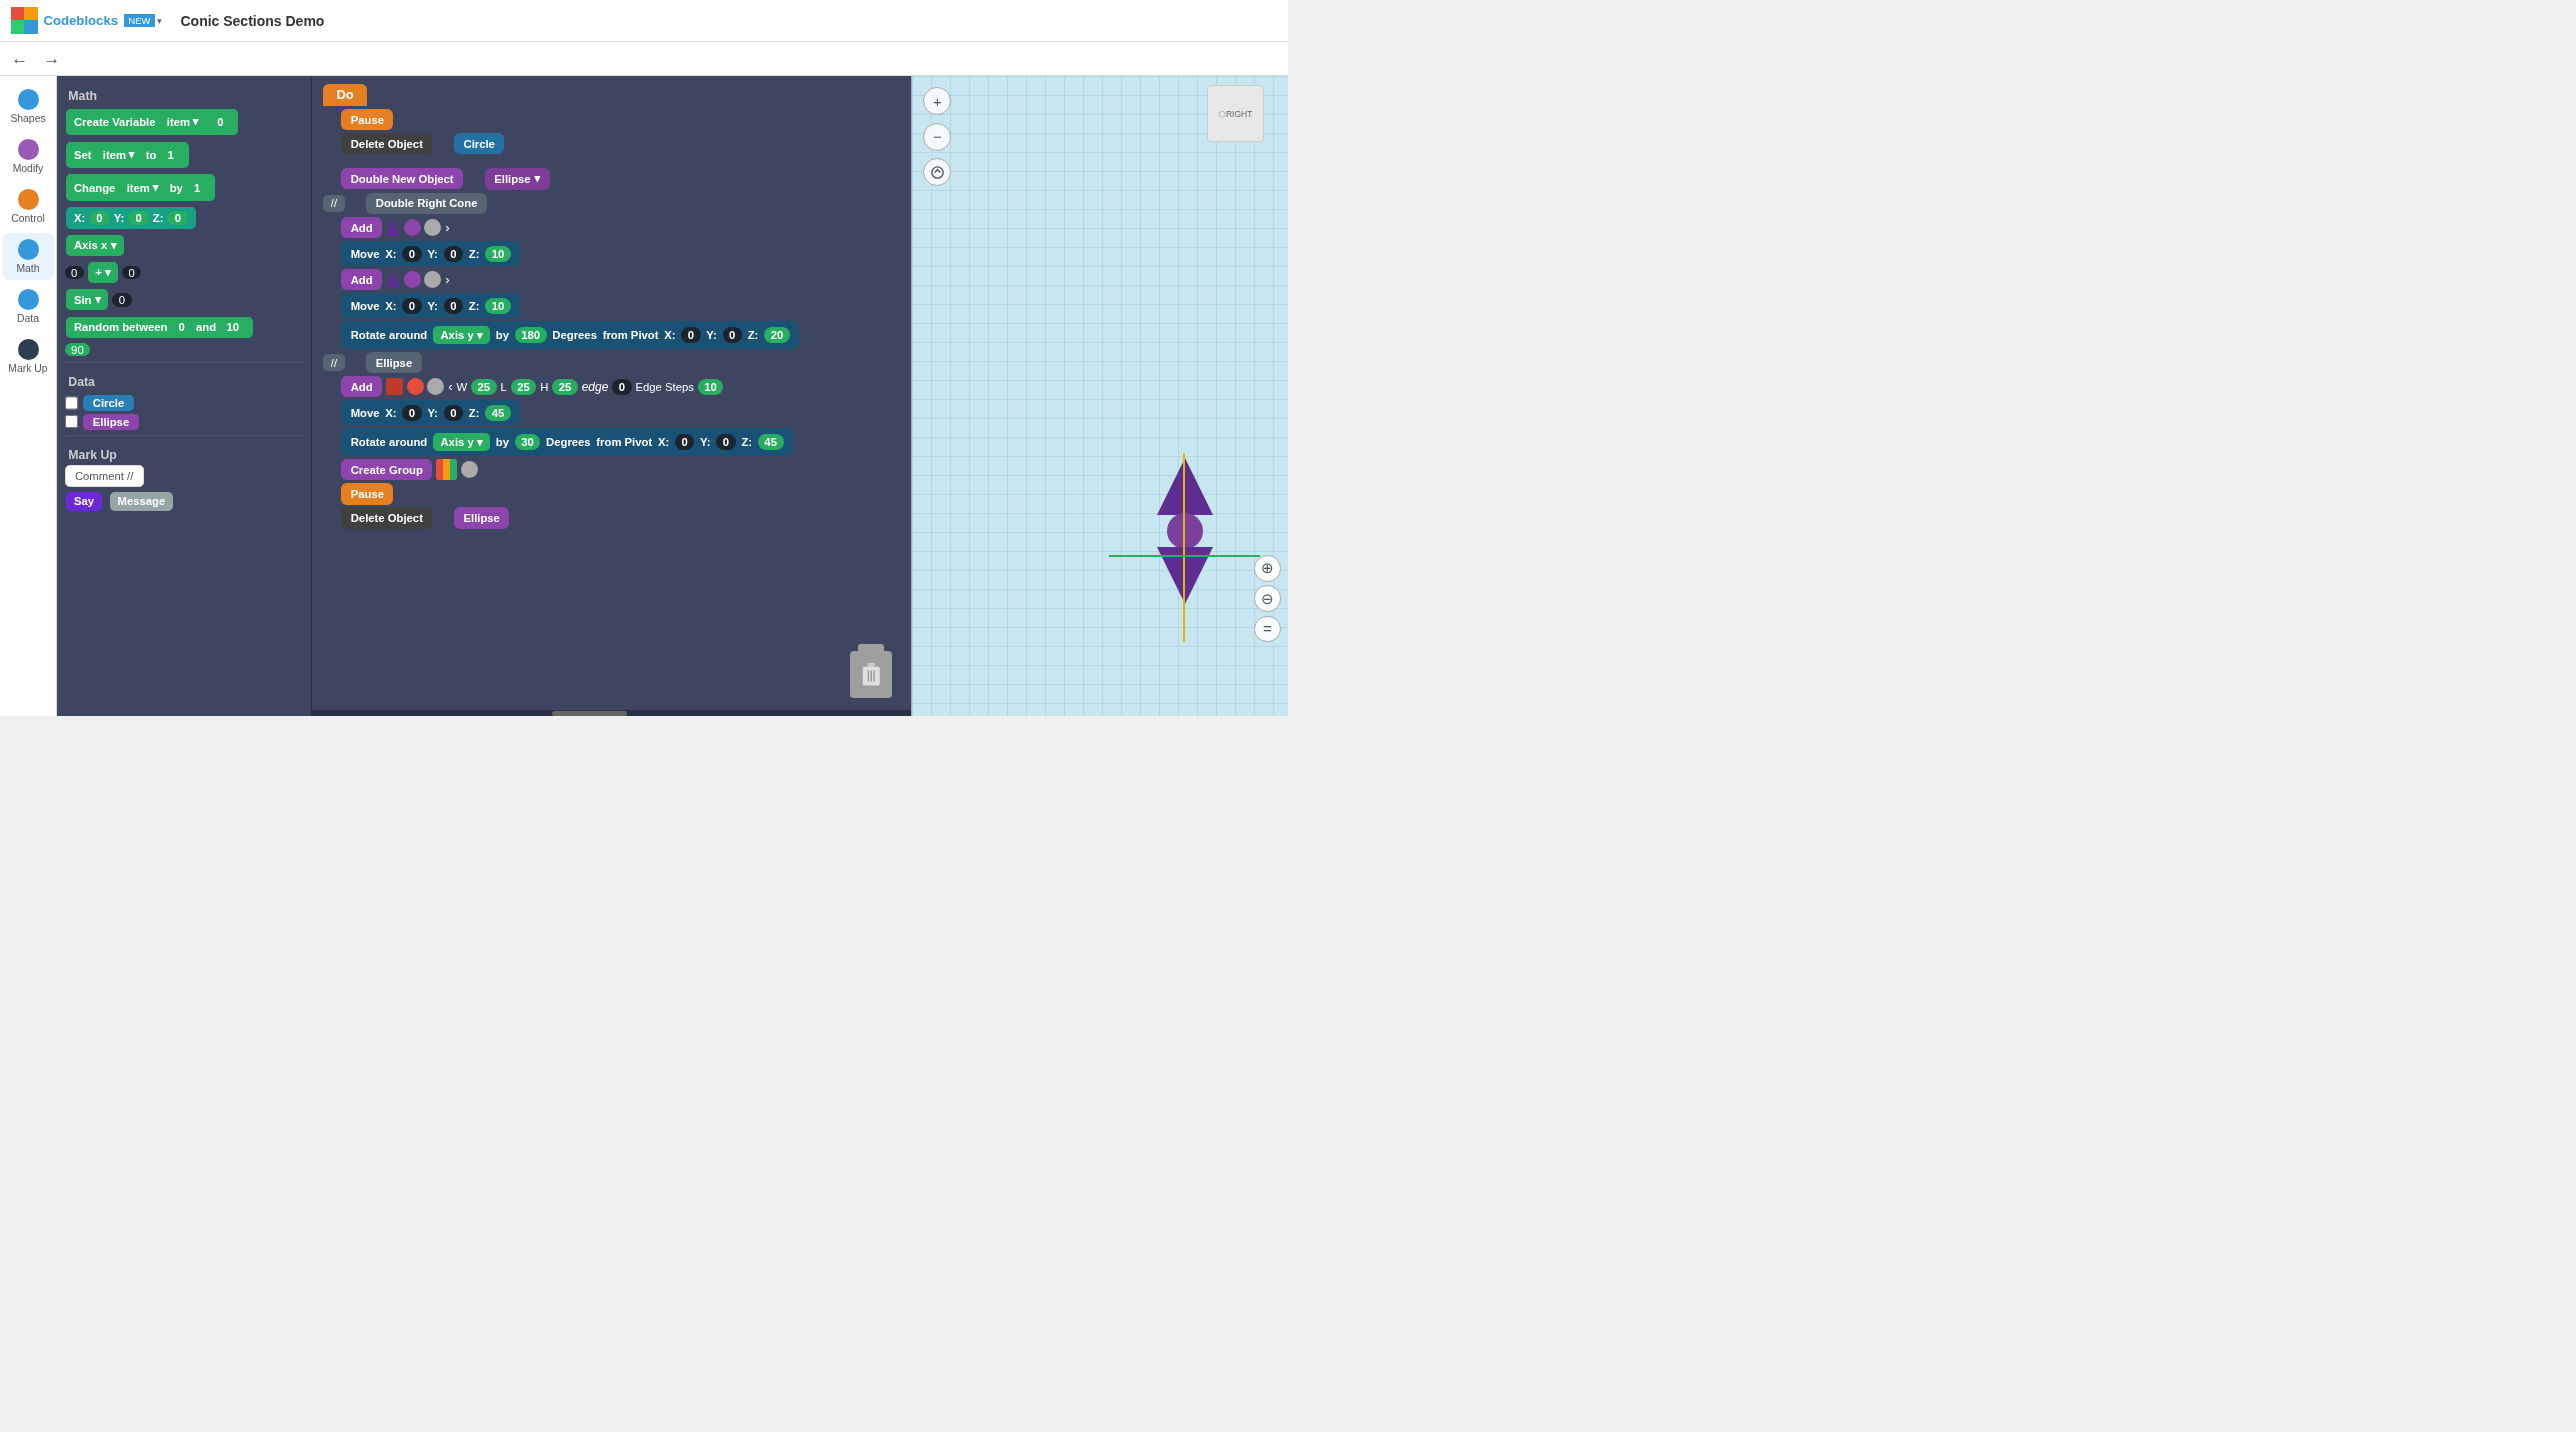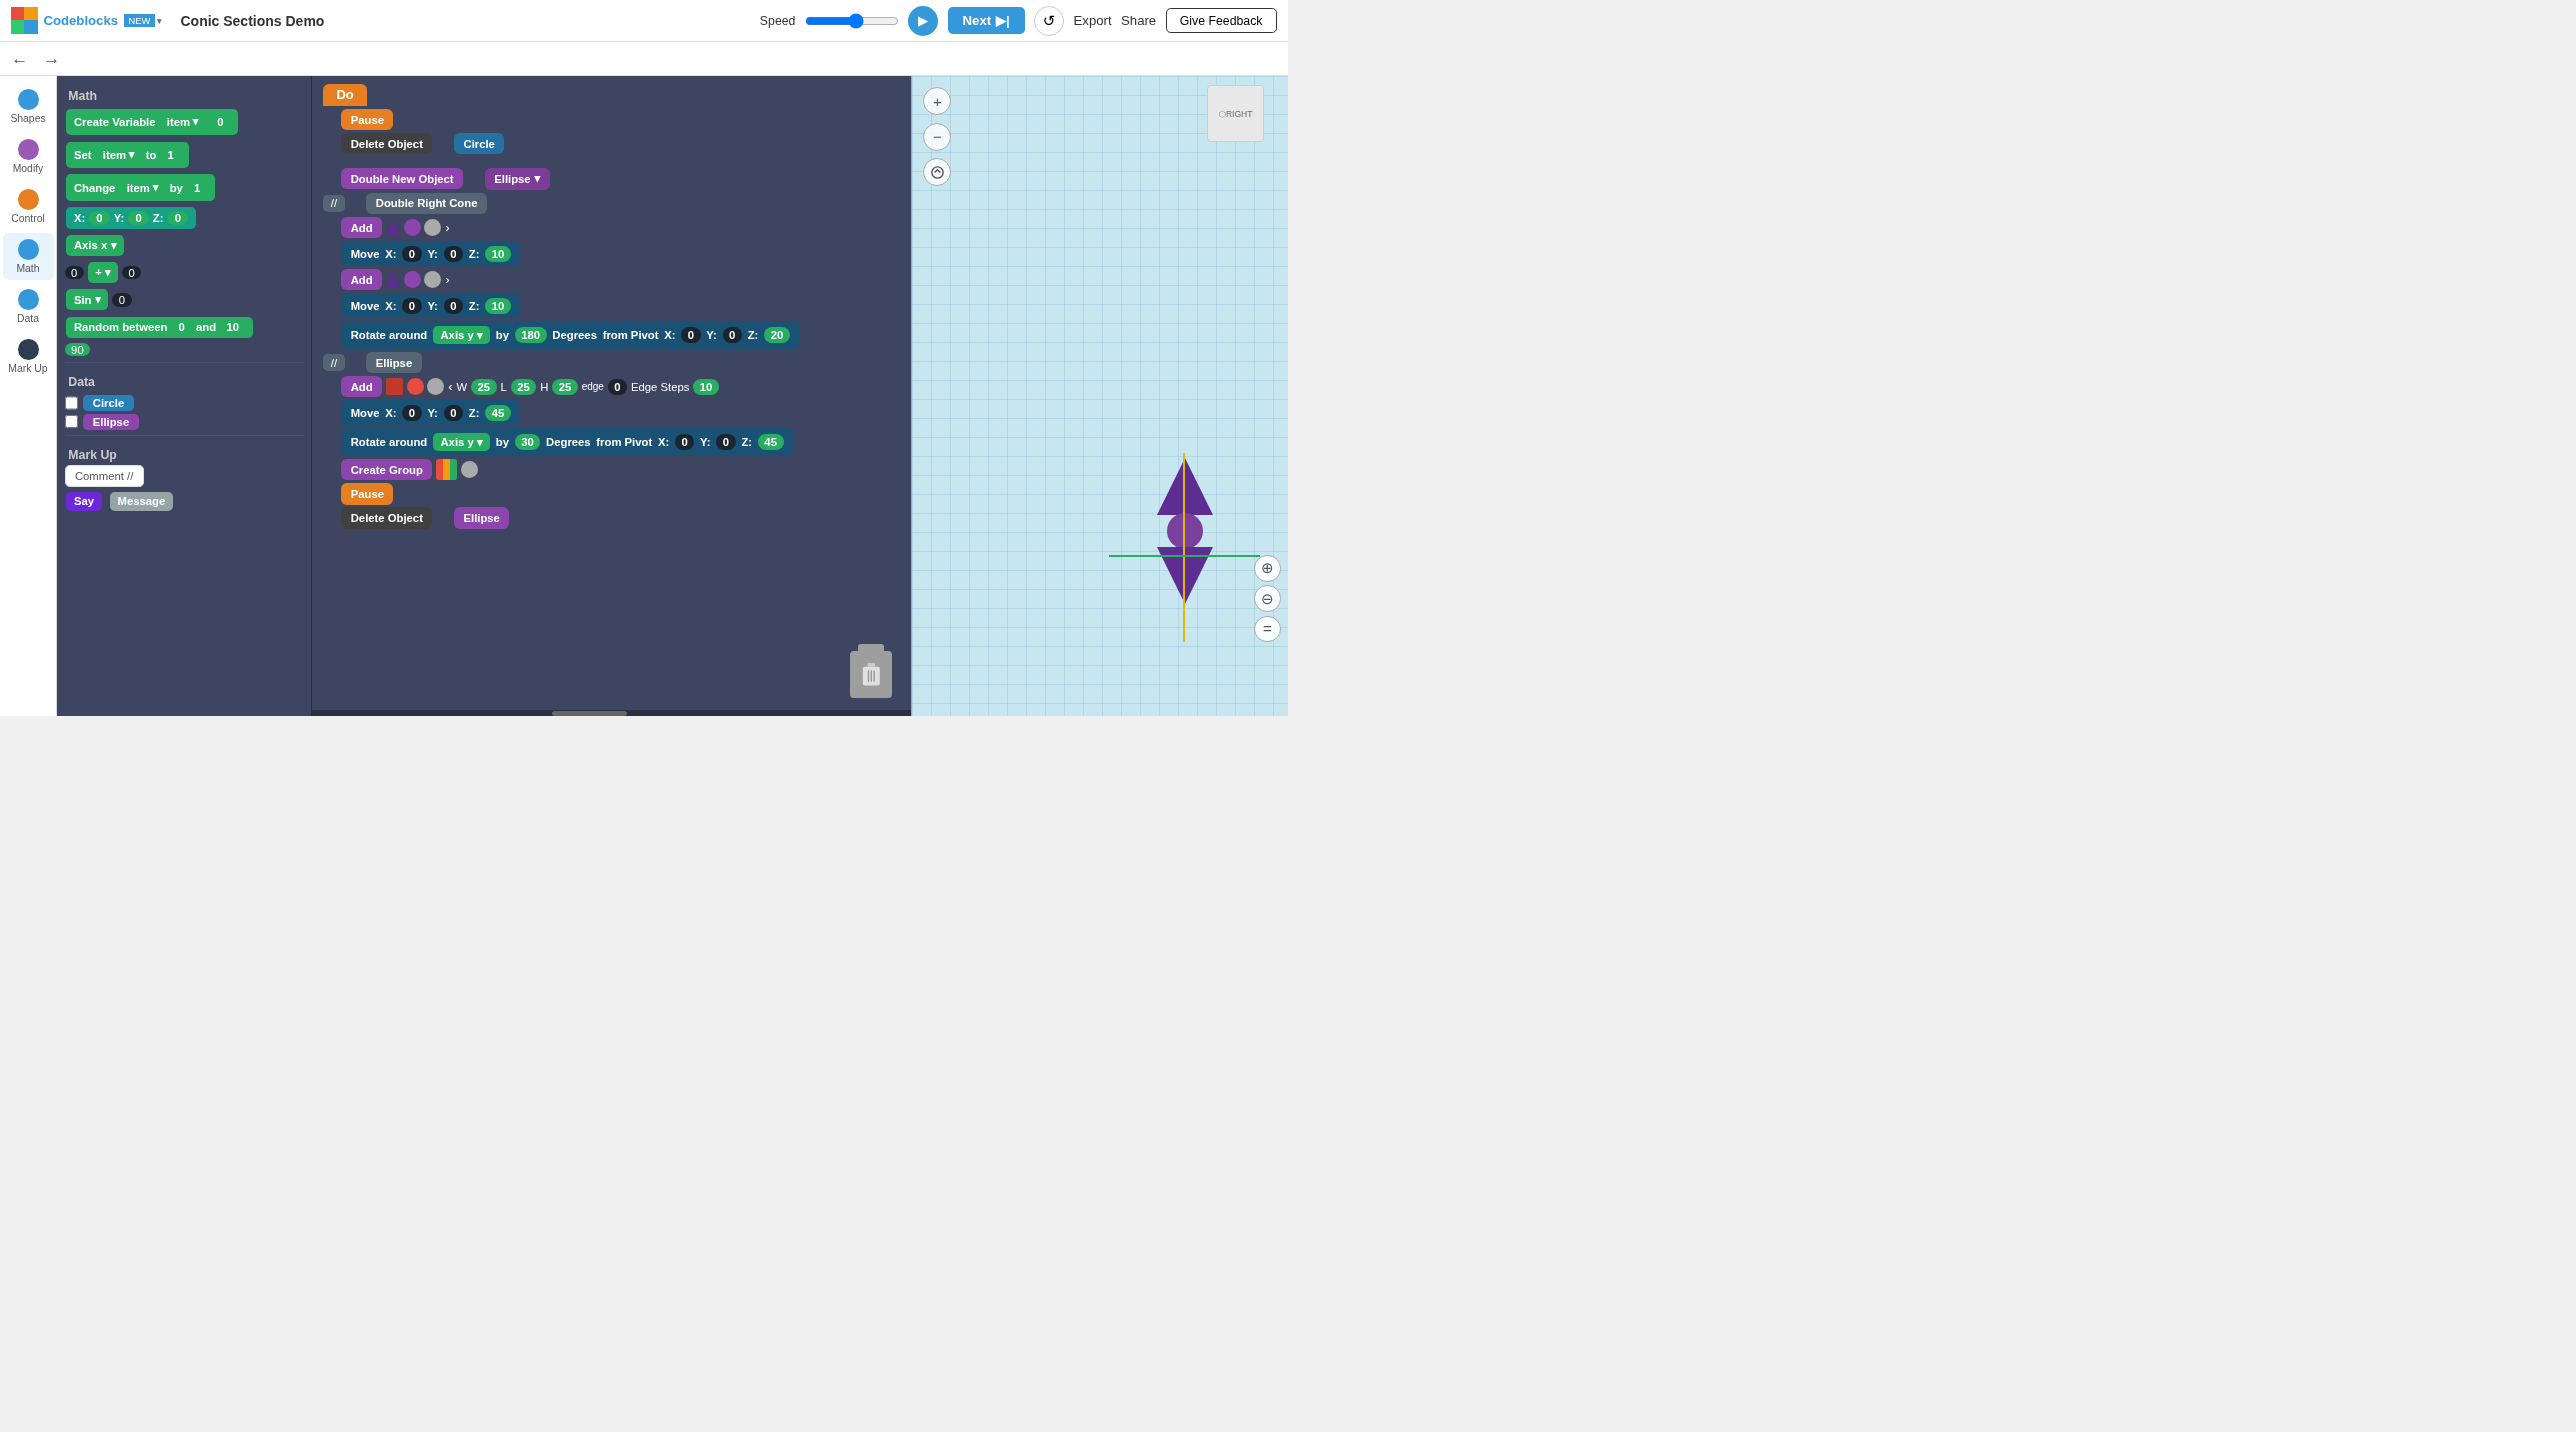--- a/index.html
+++ b/index.html
@@ -203,33 +203,20 @@
       <div class="logo-box logo-t"></div>
       <div class="logo-box logo-i"></div>
       <div class="logo-box logo-n"></div>
       <div class="logo-box logo-k"></div>
     </div>
     <span class="app-name">Codeblocks</span>
     <span class="badge-new">NEW</span>
     <span class="dropdown-arrow">▾</span>
   </div>
   <span class="project-title">Conic Sections Demo</span>
-  <div class="topbar-right">
-    <span class="speed-label">Speed</span>
-    <input type="range" class="speed-slider" min="0" max="100" value="55" style="">
-    <button class="play-btn">▶</button>
-    <button class="btn-next">
-      <span>Next</span>
-      <span>▶|</span>
-    </button>
-    <button class="reset-btn">↺</button>
-    <button class="btn-export">Export</button>
-    <button class="btn-share">Share</button>
-    <button class="btn-feedback">Give Feedback</button>
-  </div>
 </div>
 
 <div class="secondbar">
   <span class="nav-arrow">←</span>
   <span class="nav-arrow">→</span>
 </div>
 
 <div class="main-area">
 
   <div class="left-sidebar">
@@ -468,21 +455,21 @@
       <span class="shape-red-cube"></span>
       <span class="shape-red-circle"></span>
       <span class="shape-gray-circle"></span>
       <span class="arrow-left">‹</span>
       <span style="color:white; font-size:11.3px;">W</span>
       <span class="num-field">25</span>
       <span style="color:white; font-size:11.3px;">L</span>
       <span class="num-field">25</span>
       <span style="color:white; font-size:11.3px;">H</span>
       <span class="num-field">25</span>
-      <span style="color:white; font-size:10px;">edge</span>
+      <span style="color:white; font-size:12px;font-style:italic;">edge</span>
       <span class="num-field-zero">0</span>
       <span style="color:white; font-size:11.3px;">Edge Steps</span>
       <span class="num-field">10</span>
     </div>
 
     <div class="canvas-row">
       <div class="canvas-block cb-teal-blue">
         <span>Move</span>
         X: <span class="num-field-zero">0</span>
         Y: <span class="num-field-zero">0</span>

